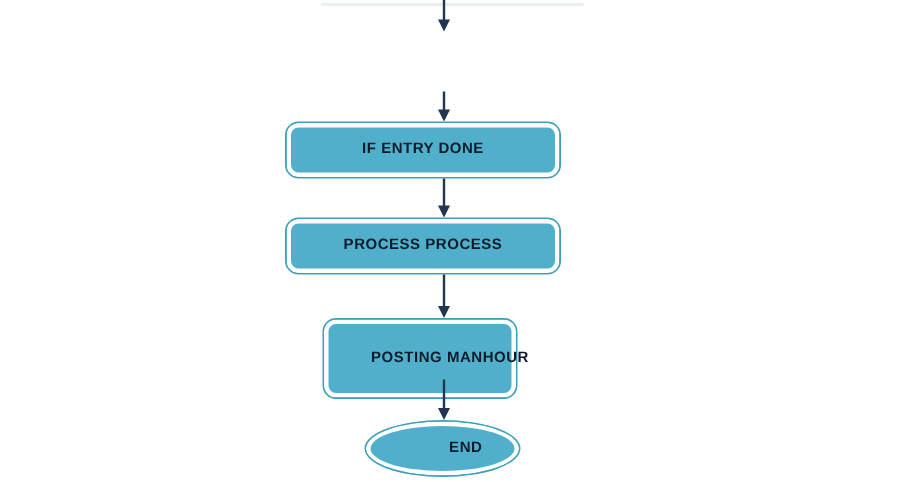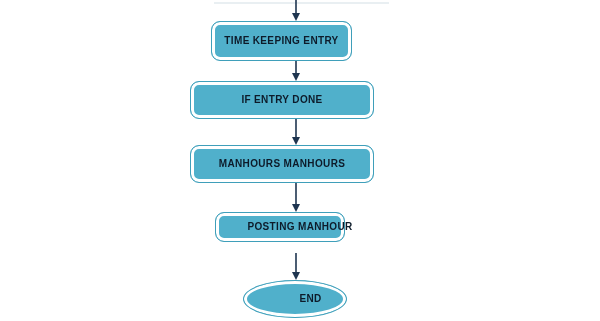--- a/index.html
+++ b/index.html
@@ -64,62 +64,59 @@
   .node.terminator {
     border-radius: 50%;
     box-shadow: inset 0 0 0 3px #ffffff,
                 inset 0 0 0 4px #50b0cb;
   }
 
   
   #node-time-keeping-entry { left: 211px; top: 21px;  width: 141px; height: 40px; }
   #node-if-entry-done      { left: 190px; top: 81px;  width: 184px; height: 38px; }
   #node-process-manhours   { left: 190px; top: 145px; width: 184px; height: 38px; }
-  #node-posting-manhour    { left: 215px; top: 212px; width: 130px; height: 30px; padding-left: 40px; }
+  #node-posting-manhour    { left: 215px; top: 212px; width: 130px; height: 54px; padding-left: 40px; }
   #node-end                { left: 243px; top: 280px; width: 104px; height: 38px; }
   #node-end .node-label    { font-size: 10px; margin-left: 31px; }
 </style>
 </head>
 <body>
 
 <div id="flowchart-canvas">
 
   <div class="cutoff-edge" style="left:214px; top:2px; width:175px; height:2px;"></div>
 
   <div class="connector" style="left:288px; top:0px; width:16px; height:22px;">
     <svg width="16" height="22" viewBox="0 0 16 22">
       <line x1="8" y1="0" x2="8" y2="15" stroke="#1f3550" stroke-width="1.6"></line>
       <polygon points="8,21 4,13 12,13" fill="#1f3550"></polygon>
     </svg>
   </div>
 
-  <div class="node" id="node-time-keeping-entry">
-    <span class="node-label">TIME KEEPING ENTRY</span>
-  </div>
 
   <div class="connector" style="left:288px; top:61px; width:16px; height:21px;">
     <svg width="16" height="21" viewBox="0 0 16 21">
       <line x1="8" y1="0" x2="8" y2="14" stroke="#1f3550" stroke-width="1.6"></line>
       <polygon points="8,20 4,12 12,12" fill="#1f3550"></polygon>
     </svg>
   </div>
 
   <div class="node" id="node-if-entry-done">
     <span class="node-label">IF ENTRY DONE</span>
   </div>
 
   <div class="connector" style="left:288px; top:119px; width:16px; height:27px;">
     <svg width="16" height="27" viewBox="0 0 16 27">
       <line x1="8" y1="0" x2="8" y2="20" stroke="#1f3550" stroke-width="1.6"></line>
       <polygon points="8,26 4,18 12,18" fill="#1f3550"></polygon>
     </svg>
   </div>
 
   <div class="node" id="node-process-manhours">
-    <span class="node-label">MANHOURS MANHOURS</span>
+    <span class="node-label">PROCESS PROCESS</span>
   </div>
 
   <div class="connector" style="left:288px; top:183px; width:16px; height:30px;">
     <svg width="16" height="30" viewBox="0 0 16 30">
       <line x1="8" y1="0" x2="8" y2="23" stroke="#1f3550" stroke-width="1.6"></line>
       <polygon points="8,29 4,21 12,21" fill="#1f3550"></polygon>
     </svg>
   </div>
 
   <div class="node" id="node-posting-manhour">

